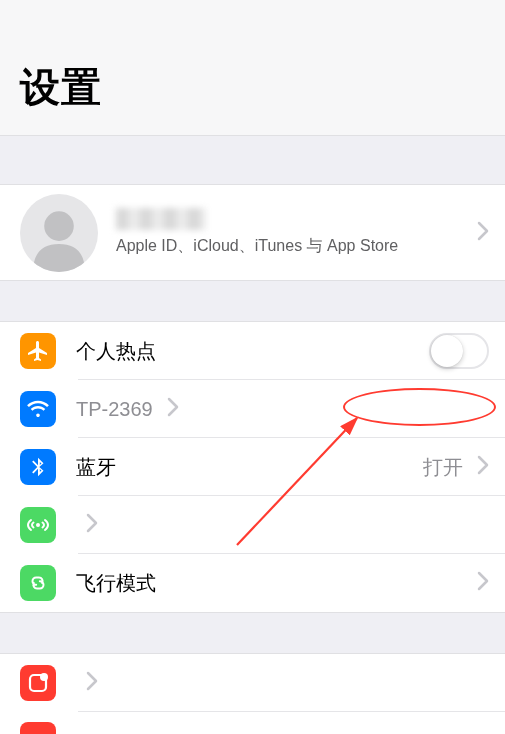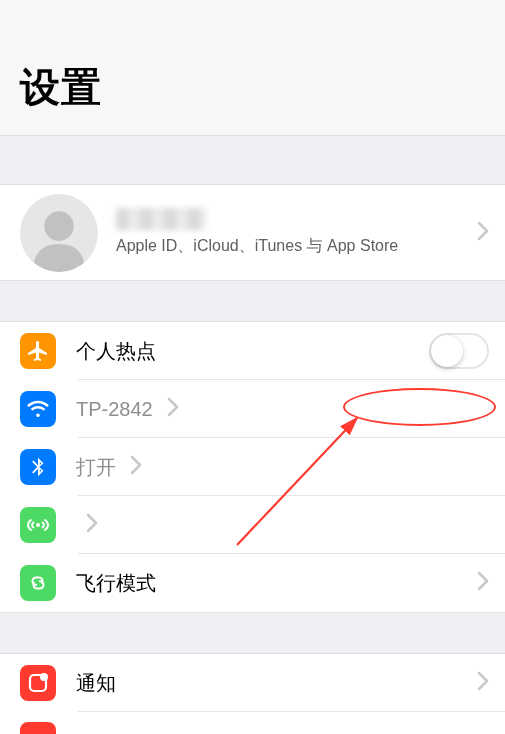--- a/index.html
+++ b/index.html
@@ -196,35 +196,36 @@
   </div>
   <div class="divider"></div>
 </div>
 
 <div class="cell row-cell">
   <div class="icon-box icon-blue">
     <svg width="24" height="24" viewBox="0 0 24 24">
         <path d="M12 20c1 0 1.8-.8 1.8-1.8S13 16.4 12 16.4s-1.8.8-1.8 1.8.8 1.8 1.8 1.8zm-5.5-6.2c1.5-1.5 3.4-2.3 5.5-2.3s4 .8 5.5 2.3l1.8-1.8C17.2 9.9 14.7 9 12 9s-5.2.9-7.3 3l1.8 1.8zM2.9 10c2.5-2.5 5.7-3.8 9.1-3.8s6.6 1.3 9.1 3.8l1.8-1.8C19.9 5.2 16.1 3.7 12 3.7S4.1 5.2 1.1 8.2L2.9 10z" fill="#fff"></path>
       </svg>
   </div>
-  <div class="row-value">TP-2842</div>
+  <div class="row-value">TP-2369</div>
   <div class="chevron">
     <svg viewBox="0 0 12 20">
         <path d="M 2 2 L 10 10 L 2 18" stroke="#c7c7cc" stroke-width="2.5" fill="none" stroke-linecap="round" stroke-linejoin="round"></path>
       </svg>
   </div>
   <div class="divider"></div>
 </div>
 
 <div class="cell row-cell">
   <div class="icon-box icon-blue">
     <svg width="22" height="22" viewBox="0 0 24 24">
         <path d="M12 2v8L7 5 5.6 6.4 11.2 12 5.6 17.6 7 19l5-5v8l6-6-4.6-4 4.6-4-6-6zm2 4.8L15.8 8 14 9.8V6.8zm0 10.4v-3l1.8 1.8L14 17.2z" fill="#fff"></path>
       </svg>
   </div>
+  <div class="row-label">蓝牙</div>
   <div class="row-value">打开</div>
   <div class="chevron">
     <svg viewBox="0 0 12 20">
         <path d="M 2 2 L 10 10 L 2 18" stroke="#c7c7cc" stroke-width="2.5" fill="none" stroke-linecap="round" stroke-linejoin="round"></path>
       </svg>
   </div>
   <div class="divider"></div>
 </div>
 
 <div class="cell row-cell">
@@ -258,21 +259,20 @@
 
 <div class="spacer-small"></div>
 
 <div class="cell row-cell">
   <div class="icon-box icon-red">
     <svg width="24" height="24" viewBox="0 0 24 24">
         <rect x="4" y="4" width="16" height="16" rx="4" stroke="#fff" stroke-width="2.2" fill="none"></rect>
         <circle cx="18" cy="6" r="4" fill="#fff"></circle>
       </svg>
   </div>
-  <div class="row-label">通知</div>
   <div class="chevron">
     <svg viewBox="0 0 12 20">
         <path d="M 2 2 L 10 10 L 2 18" stroke="#c7c7cc" stroke-width="2.5" fill="none" stroke-linecap="round" stroke-linejoin="round"></path>
       </svg>
   </div>
   <div class="divider"></div>
 </div>
 
 <div class="cell row-cell" style="height:22px; align-items:flex-start; padding-top:10px;">
   <div class="icon-box icon-red" style="height:12px; border-radius:8px 8px 0 0;"></div>

